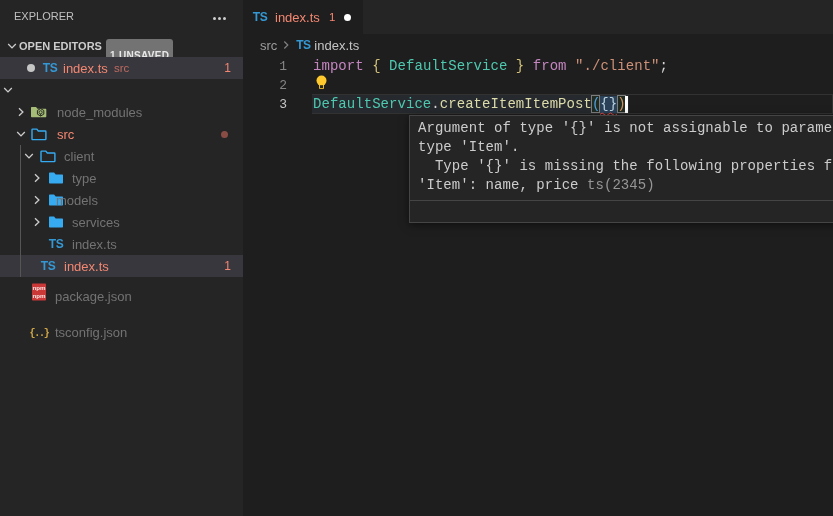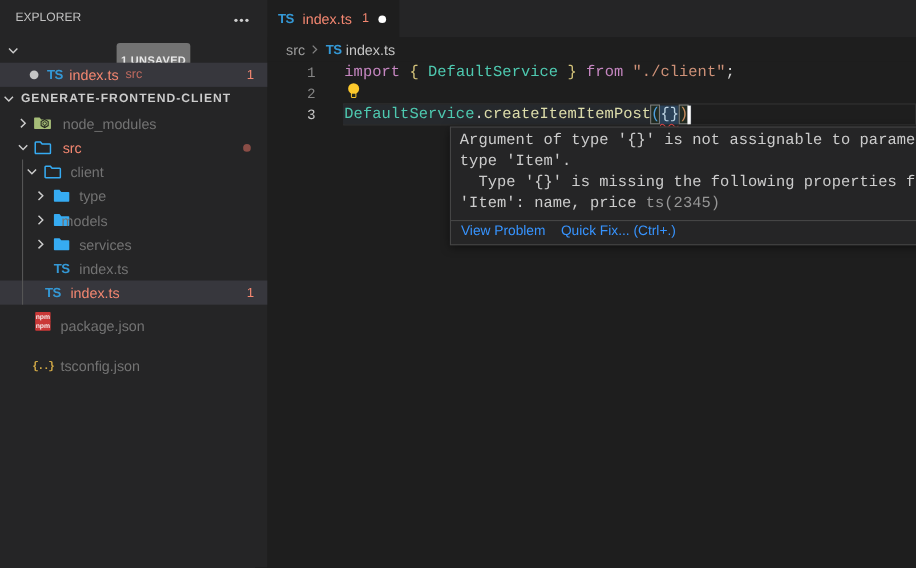--- a/index.html
+++ b/index.html
@@ -45,20 +45,21 @@
     <div class="abs" style="left:213px;top:16.5px;width:3px;height:3px;border-radius:1.5px;background:#cfcfcf"></div>
     <div class="abs" style="left:218.2px;top:16.5px;width:3px;height:3px;border-radius:1.5px;background:#cfcfcf"></div>
     <div class="abs" style="left:223.4px;top:16.5px;width:3px;height:3px;border-radius:1.5px;background:#cfcfcf"></div>
 
     <div class="row" style="top:35px">
       <div class="it" style="left:4px">
           <svg width="16" height="16" viewBox="0 0 16 16">
             <path d="M4.2 6l3.8 3.9L11.8 6" stroke="#cccccc" stroke-width="1.3" fill="none"></path>
           </svg>
         </div>
+      <div class="it hdr" style="left:19px;letter-spacing:0">OPEN EDITORS</div>
       <div class="it" style="left:106px;top:4px;height:14px;background:#737373;border-radius:3px;padding:16px 4px">
         <span style="font-size:10px;font-weight:bold;color:#e8e8e8;letter-spacing:.3px">1 UNSAVED</span>
         </div>
     </div>
 
     <div class="row" style="top:57px;background:#37373d">
       <div class="it" style="left:27px">
           <span style="width:8px;height:8px;border-radius:50%;background:#c5c5c5;display:block"></span>
         </div>
       <div class="it" style="left:42px">
@@ -70,21 +71,20 @@
         </div>
       <div class="badge1">1</div>
     </div>
 
     <div class="row" style="top:79px">
       <div class="it" style="left:0px">
           <svg width="16" height="16" viewBox="0 0 16 16">
             <path d="M4.2 6l3.8 3.9L11.8 6" stroke="#cccccc" stroke-width="1.3" fill="none"></path>
           </svg>
         </div>
-      <div class="it hdr" style="left:19px;letter-spacing:.95px">GENERATE-FRONTEND-CLIENT</div>
     </div>
 
     <div class="row" style="top:101px">
       <div class="it" style="left:13px">
           <svg width="16" height="16" viewBox="0 0 16 16">
             <path d="M6 4.2l3.9 3.8L6 11.8" stroke="#cccccc" stroke-width="1.3" fill="none"></path>
           </svg>
         </div>
       <div class="it" style="left:30px">
           <svg width="18" height="16" viewBox="0 0 18 16">
@@ -263,19 +263,15 @@
       <path d="M4 8.5h5v4.5a1 1 0 0 1-1 1H5a1 1 0 0 1-1-1z" fill="#fdc92c"></path>
       <rect x="4.9" y="10.2" width="3.2" height="3" fill="#24281e"></rect>
     </svg>
 
     <div class="abs" style="left:409px;top:115px;width:480px;height:107.5px;background:#252526;border:1px solid #454545;box-shadow:0 2px 8px rgba(0,0,0,0.5);overflow:hidden">
       <div class="mono" style="position:absolute;left:8px;top:2.5px;line-height:19px;color:#cccccc">Argument of type '{}' is not assignable to parameter of
 type 'Item'.
   Type '{}' is missing the following properties from type
 'Item': name, price <span style="color:#969696">ts(2345)</span></div>
       <div style="position:absolute;left:0;top:83.5px;width:480px;height:1px;background:#454545"></div>
-      <div style="position:absolute;left:9px;top:83px;height:21px;display:flex;align-items:center;font-size:12.5px;color:#3794ff">
-        <span>View Problem</span>
-          <span style="margin-left:14px">Quick Fix... (Ctrl+.)</span>
-        </div>
     </div>
   </div>
 </div>
 
 </body></html>

